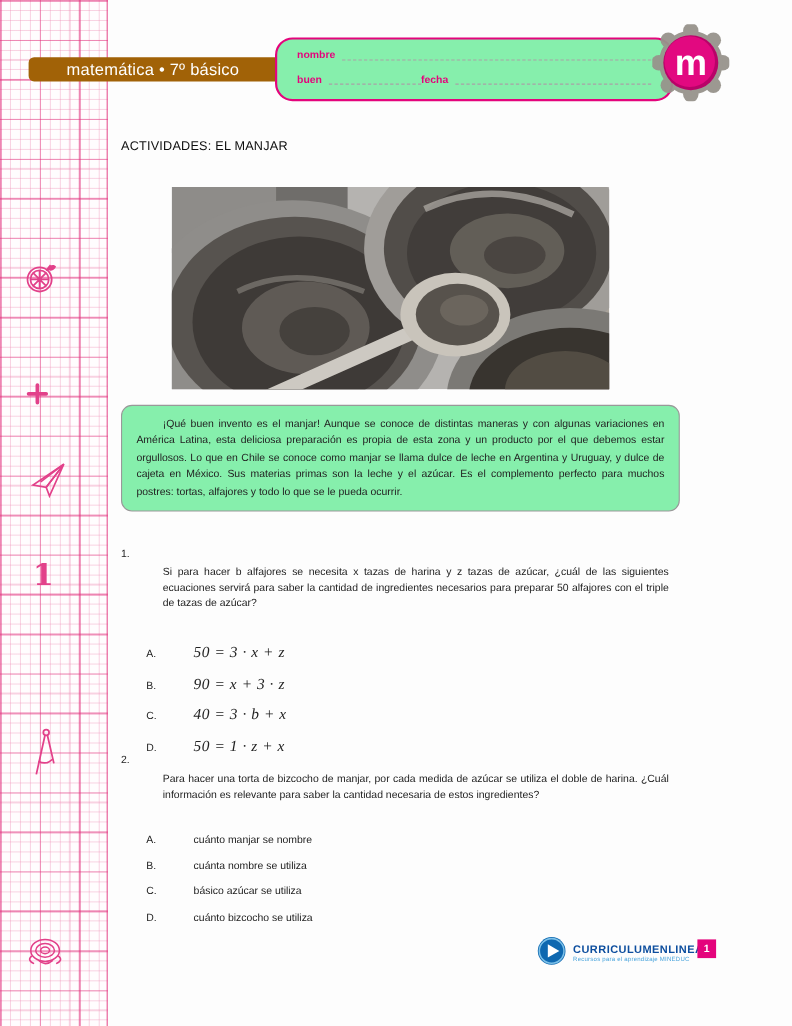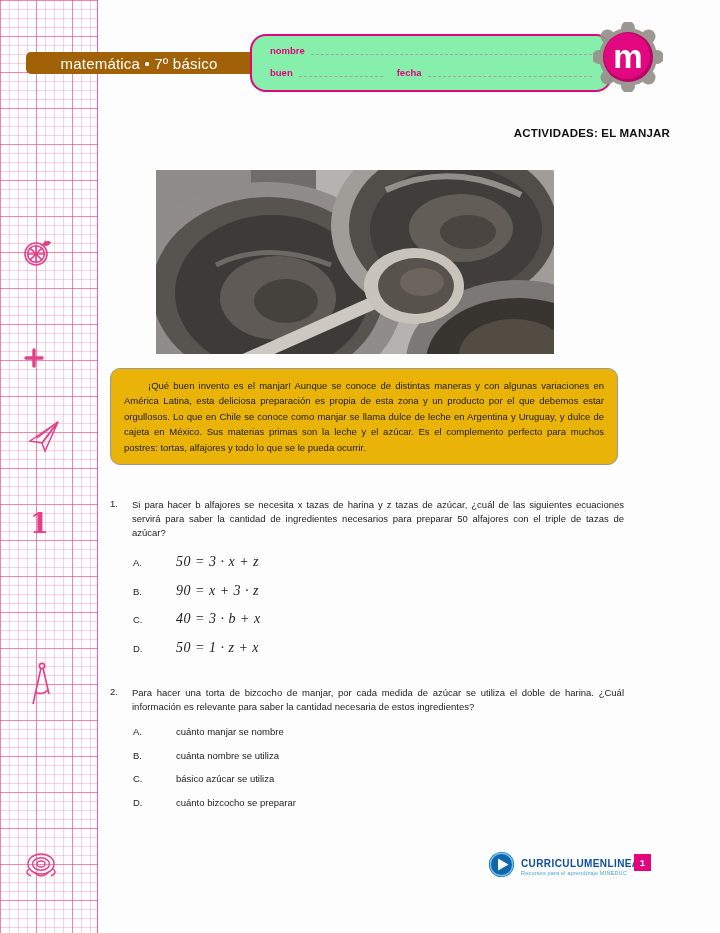--- a/index.html
+++ b/index.html
@@ -23,41 +23,41 @@
     border-radius:5px 0 0 5px;display:flex;align-items:center;justify-content:center;
     color:#fff;font-size:15px;letter-spacing:.2px;}
   .fields-box{position:absolute;left:250px;top:34px;width:362px;height:58px;background:#86efac;
     border:2px solid #e4047c;border-radius:16px;padding:9px 18px 0 18px;box-sizing:border-box;}
   .field-row{display:flex;align-items:flex-end;}
   .field-row + .field-row{margin-top:12px;}
   .field-label{color:#e4047c;font-size:9.5px;font-weight:bold;line-height:1;}
   .field-line{border-bottom:1px dashed #a9a1a6;height:9px;}
   .line-grow{flex:1;margin-left:6px;}
   .line-fixed{width:84px;margin-left:6px;}
-  .ml14{margin-left:14px;}
+  .ml14{}
   .logo-m{position:absolute;left:593px;top:22px;width:70px;height:70px;}
 
   
-  .doc-title{position:absolute;left:110px;top:127px;width:560px;text-align:right;
-    font-size:11.5px;font-weight:bold;color:#0f0f0f;letter-spacing:.2px;}
+  .doc-title{position:absolute;left:110px;top:127px;width:560px;text-align:left;
+    font-size:11.5px;font-weight:normal;color:#0f0f0f;letter-spacing:.2px;}
 
   
   .photo{position:absolute;left:156px;top:170px;width:398px;height:184px;overflow:hidden;}
 
   
   .intro-box{position:absolute;left:110px;top:368px;width:508px;box-sizing:border-box;
-    border:1.5px solid #999;border-radius:10px;padding:9px 13px;background:#eab308;}
+    border:1.5px solid #999;border-radius:10px;padding:9px 13px;background:#86efac;}
   .intro-text{font-size:9.5px;line-height:1.62;text-align:justify;color:#222;text-indent:24px;margin:0;}
 
   
   .question{position:absolute;left:110px;width:514px;}
   .q1{top:498px;} .q2{top:686px;}
   .q-head{display:flex;}
   .q-number{width:22px;flex:none;font-size:9.5px;color:#222;}
-  .q-text{flex:1;font-size:9.5px;line-height:1.48;text-align:justify;color:#222;margin:0;}
+  .q-text{flex:1;font-size:9.5px;line-height:1.48;text-align:justify;color:#222;margin:16px;}
   .options{margin:14px 0 0 23px;}
   .q2 .options{margin-top:12px;}
   .opt{display:flex;margin-bottom:12.5px;align-items:baseline;}
   .opt-letter{width:43px;flex:none;font-size:9.5px;color:#222;}
   .opt-text{font-size:9.5px;color:#222;}
   .equation{font-family:"Liberation Serif",serif;font-style:italic;font-size:14px;letter-spacing:.5px;}
 
   
   .footer-logo{position:absolute;left:488px;top:851px;display:flex;align-items:center;}
   .logo-text-block{margin-left:6px;display:flex;flex-direction:column;}
@@ -225,21 +225,21 @@
       <div class="opt">
         <span class="opt-letter">B.</span>
         <span class="opt-text">cuánta nombre se utiliza</span>
       </div>
       <div class="opt">
         <span class="opt-letter">C.</span>
         <span class="opt-text">básico azúcar se utiliza</span>
       </div>
       <div class="opt">
         <span class="opt-letter">D.</span>
-        <span class="opt-text">cuánto bizcocho se preparar</span>
+        <span class="opt-text">cuánto bizcocho se utiliza</span>
       </div>
     </div>
   </div>
 
   <div class="footer-logo">
     <span>
       <svg width="27" height="27" viewBox="0 0 27 27">
         <circle cx="13.5" cy="13.5" r="12.6" fill="#0e68b0"></circle>
         <circle cx="13.5" cy="13.5" r="11.2" fill="none" stroke="#7cc0e8" stroke-width="1.4"></circle>
         <path d="M10 7.5 L20.5 13.5 L10 19.5 Z" fill="#ffffff"></path>

